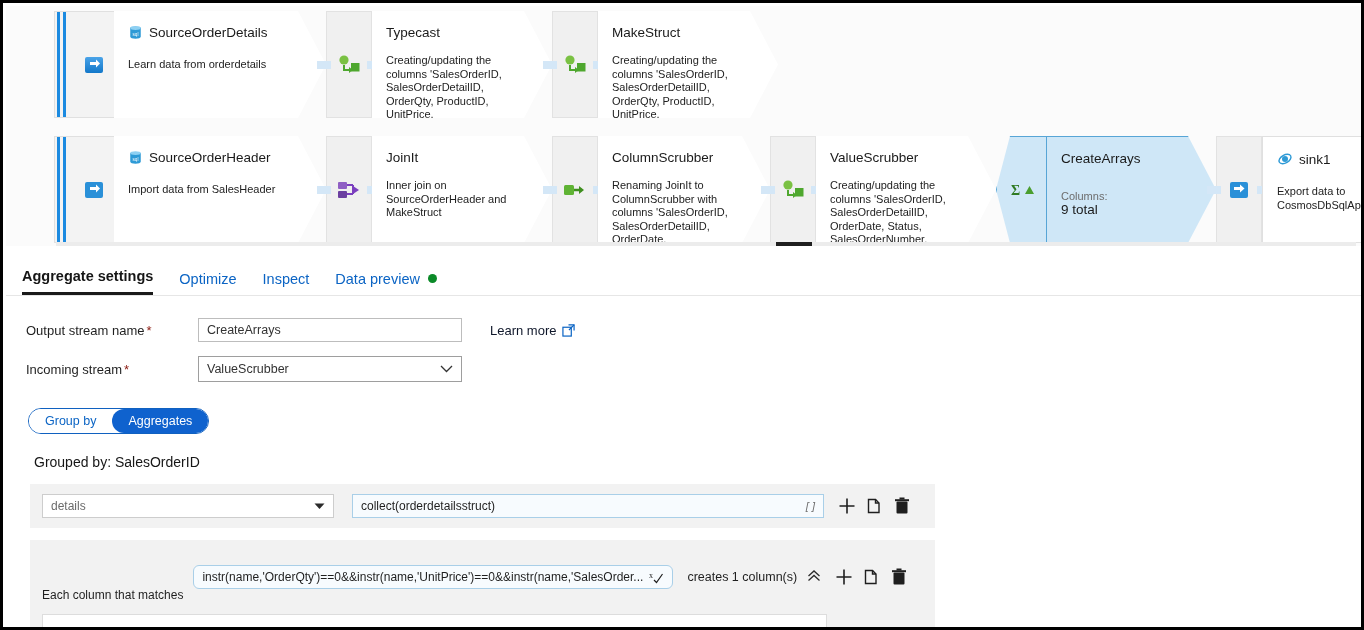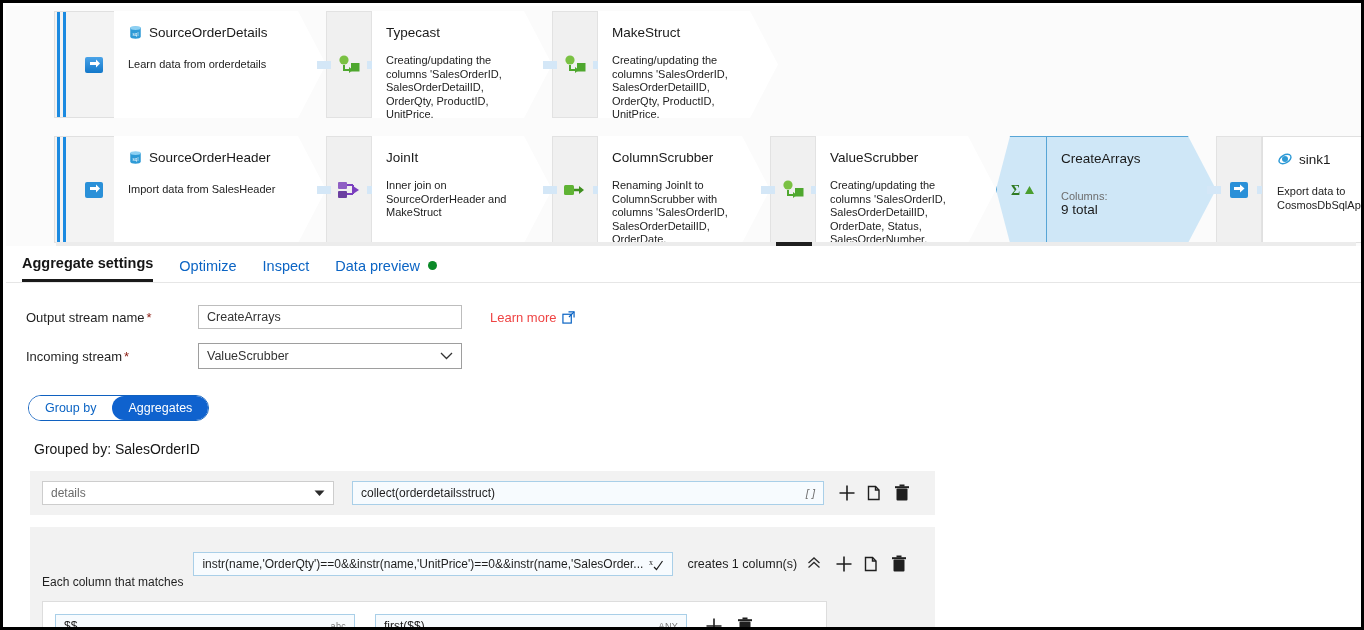--- a/index.html
+++ b/index.html
@@ -201,21 +201,21 @@
     width: 1358px;
     height: 384px;
     background: #ffffff;
   }
   .tabs {
     position: relative;
     height: 36px;
     border-bottom: 1px solid #e6e6e6;
     display: flex;
     align-items: flex-end;
-    padding: 0 0 0 16px;
+    padding: 13px 0 0 16px;
     gap: 26px;
   }
   .tab {
     font-size: 14.5px;
     color: #0b64c4;
     padding-bottom: 8px;
     cursor: pointer;
     white-space: nowrap;
   }
   .tab.active {
@@ -268,21 +268,21 @@
     color: #333;
     padding: 0 8px;
     box-sizing: border-box;
     display: flex;
     align-items: center;
     justify-content: space-between;
   }
   .learnmore {
     margin-left: 28px;
     font-size: 13px;
-    color: #ef4444;
+    color: #0f172a;
     display: flex;
     align-items: center;
     gap: 6px;
     white-space: nowrap;
   }
 
   .pill {
     display: inline-flex;
     border: 1px solid #1061c0;
     border-radius: 14px;
@@ -692,21 +692,21 @@
               <rect x="5.5" y="0.5" width="5" height="2" fill="#1f1f1f"></rect>
             </svg>
           </span>
         </div>
       </div>
 
       
       <div class="pattern-card">
         <div class="pattern-top">
           <div class="pattern-label">Each column that matches</div>
-          <div class="expr" style="width:480px;">
+          <div class="expr" style="width:480px;border-radius:6px;">
             <span>instr(name,'OrderQty')==0&amp;&amp;instr(name,'UnitPrice')==0&amp;&amp;instr(name,'SalesOrder...</span>
             <span class="ico">
               <svg width="15" height="14" viewBox="0 0 15 14">
                 <text x="0" y="8" font-size="8" fill="#1f1f1f" font-family="'Liberation Serif',serif">x</text>
                 <path d="M5 10 l2.5 2.5 L13.5 4" fill="none" stroke="#1f1f1f" stroke-width="1.2"></path>
               </svg>
             </span>
           </div>
           <div class="creates">creates 1 column(s)</div>
           <div class="chev-up">

